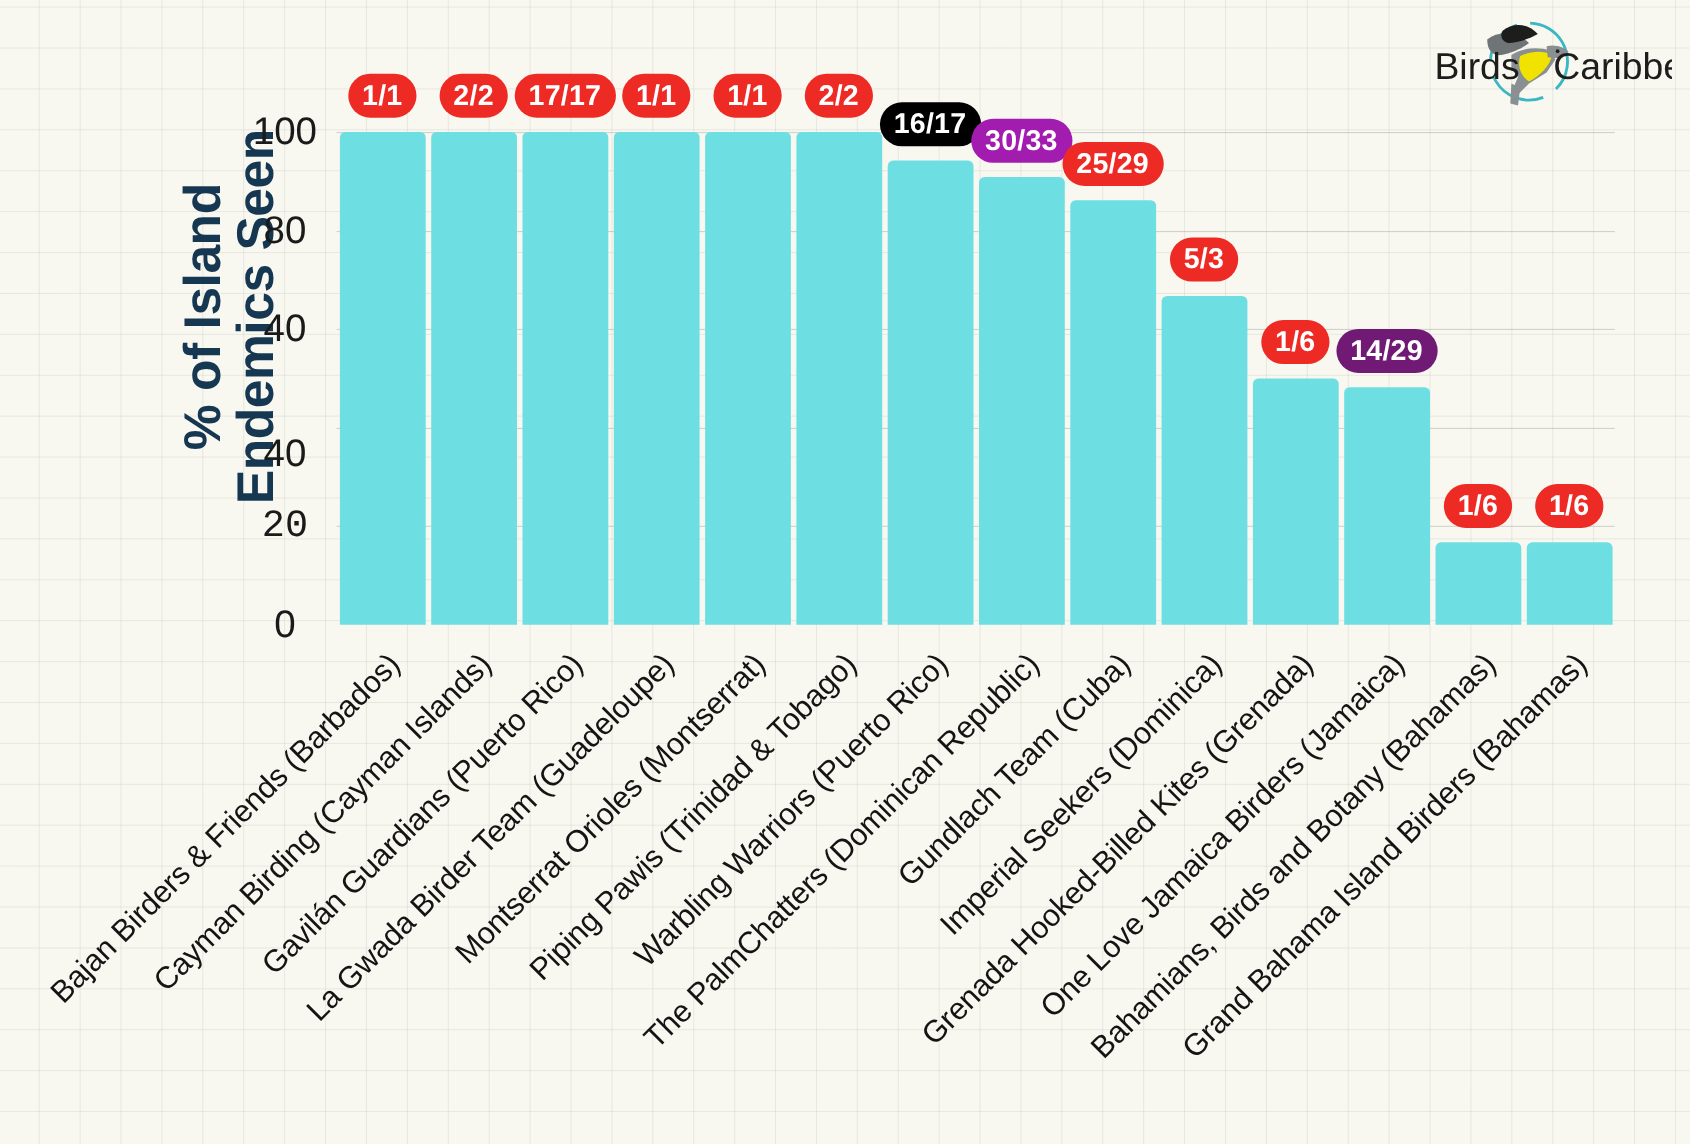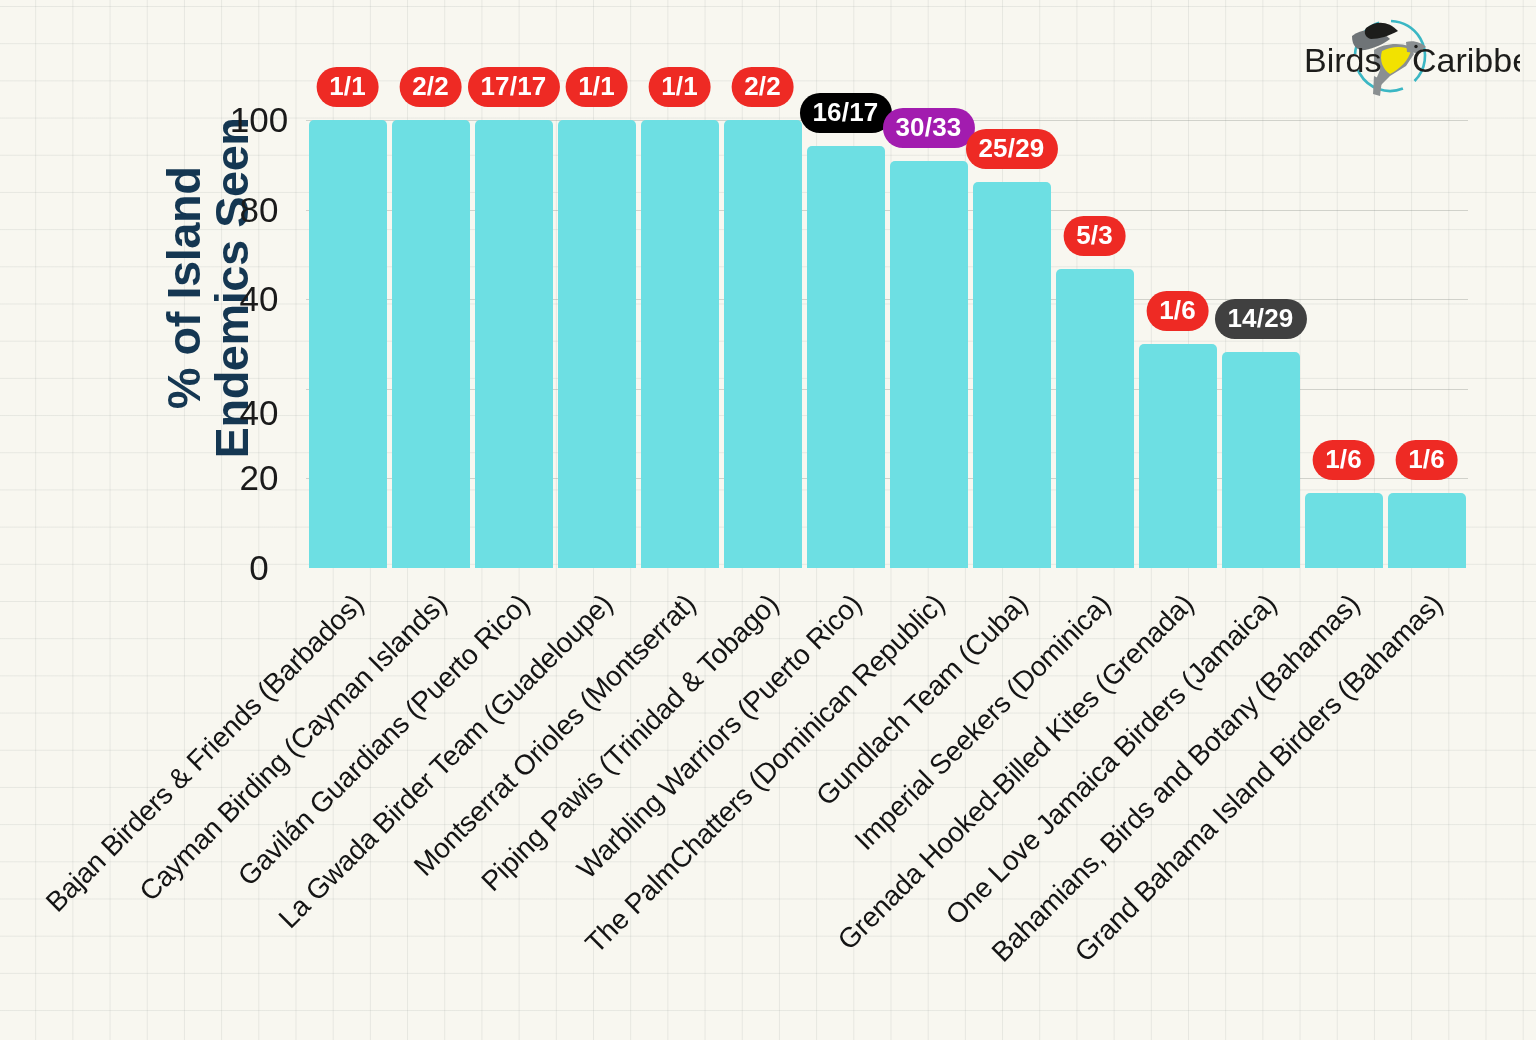--- a/index.html
+++ b/index.html
@@ -169,21 +169,21 @@
     <text x="10" y="58" font-family="Liberation Sans, sans-serif" font-size="34" fill="#1d1d1b">Birds</text>
     <text x="118" y="58" font-family="Liberation Sans, sans-serif" font-size="34" fill="#1d1d1b">Caribbean</text>
   </svg>
 </div>
 
 <div id="y-axis-title">% of Island
 Endemics Seen</div>
 
 <div id="y-ticks">
     <div class="ytick" style="top: 448px;">0</div>
-    <div class="ytick" style="top: 358.4px;">20</div>
+    <div class="ytick" style="top: 358.4px; font-family: Liberation Mono, monospace;">20</div>
     <div class="ytick" style="top: 268.8px; margin-top: 24px;">40</div>
     <div class="ytick" style="top: 179.2px;">40</div>
     <div class="ytick" style="top: 89.6px;">80</div>
     <div class="ytick" style="top: 0px;">100</div>
   </div>
 
 <div id="plot-frame">
     <div class="gridline" style="top: 358.4px;"></div>
     <div class="gridline" style="top: 268.8px;"></div>
     <div class="gridline" style="top: 179.2px;"></div>
@@ -213,21 +213,21 @@
     <div class="badge" style="left: 124.5px; top: 87px; background: rgb(238, 42, 36);">2/2</div>
     <div class="badge" style="left: 207.5px; top: 87px; background: rgb(238, 42, 36);">17/17</div>
     <div class="badge" style="left: 290.5px; top: 87px; background: rgb(238, 42, 36);">1/1</div>
     <div class="badge" style="left: 373.5px; top: 87px; background: rgb(238, 42, 36);">1/1</div>
     <div class="badge" style="left: 456.5px; top: 87px; background: rgb(238, 42, 36);">2/2</div>
     <div class="badge" style="left: 539.5px; top: 113.432px; background: #000000;">16/17</div>
     <div class="badge" style="left: 622.5px; top: 127.768px; background: #a21caf;">30/33</div>
     <div class="badge" style="left: 705.5px; top: 148.824px; background: rgb(238, 42, 36);">25/29</div>
     <div class="badge" style="left: 788.5px; top: 236.184px; background: rgb(238, 42, 36);">5/3</div>
     <div class="badge" style="left: 871.5px; top: 311px; background: rgb(238, 42, 36);">1/6</div>
-    <div class="badge" style="left: 954.5px; top: 318.616px; background: #404040;">14/29</div>
+    <div class="badge" style="left: 954.5px; top: 318.616px; background: #701a75;">14/29</div>
     <div class="badge" style="left: 1037.5px; top: 460.184px; background: rgb(238, 42, 36);">1/6</div>
     <div class="badge" style="left: 1120.5px; top: 460.184px; background: rgb(238, 42, 36);">1/6</div>
   </div>
 
 <div id="x-labels-layer">
     <div class="xlabel2" style="left: 0px; top: 0px; transform: translate(41.5px, 10px) rotate(-45deg) translate(-100%, 0px); transform-origin: left top;">Bajan Birders &amp; Friends (Barbados)</div>
     <div class="xlabel2" style="left: 0px; top: 0px; transform: translate(124.5px, 10px) rotate(-45deg) translate(-100%, 0px); transform-origin: left top;">Cayman Birding (Cayman Islands)</div>
     <div class="xlabel2" style="left: 0px; top: 0px; transform: translate(207.5px, 10px) rotate(-45deg) translate(-100%, 0px); transform-origin: left top;">Gavilán Guardians (Puerto Rico)</div>
     <div class="xlabel2" style="left: 0px; top: 0px; transform: translate(290.5px, 10px) rotate(-45deg) translate(-100%, 0px); transform-origin: left top;">La Gwada Birder Team (Guadeloupe)</div>
     <div class="xlabel2" style="left: 0px; top: 0px; transform: translate(373.5px, 10px) rotate(-45deg) translate(-100%, 0px); transform-origin: left top;">Montserrat Orioles (Montserrat)</div>

